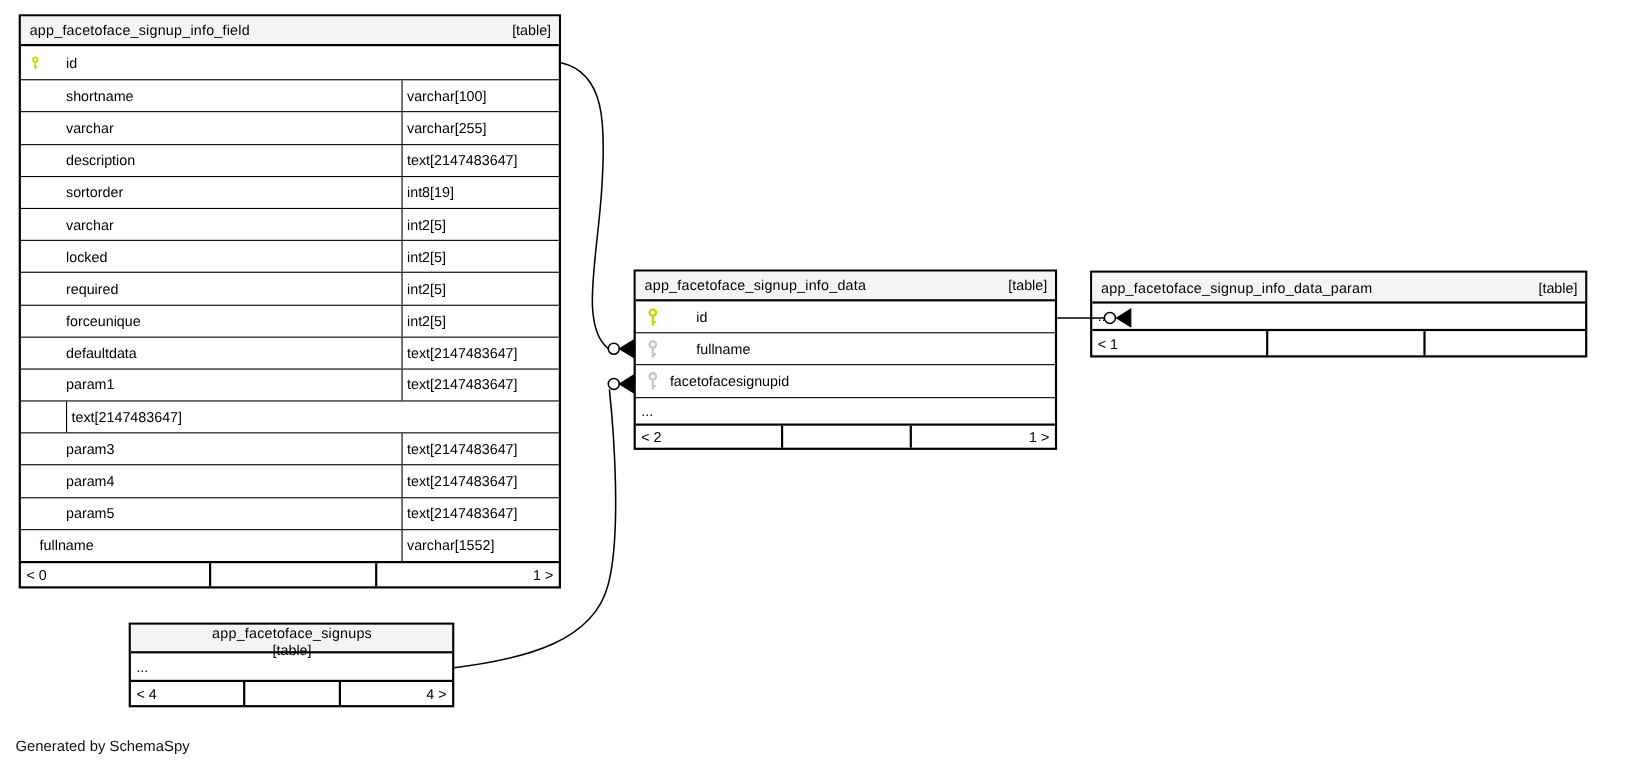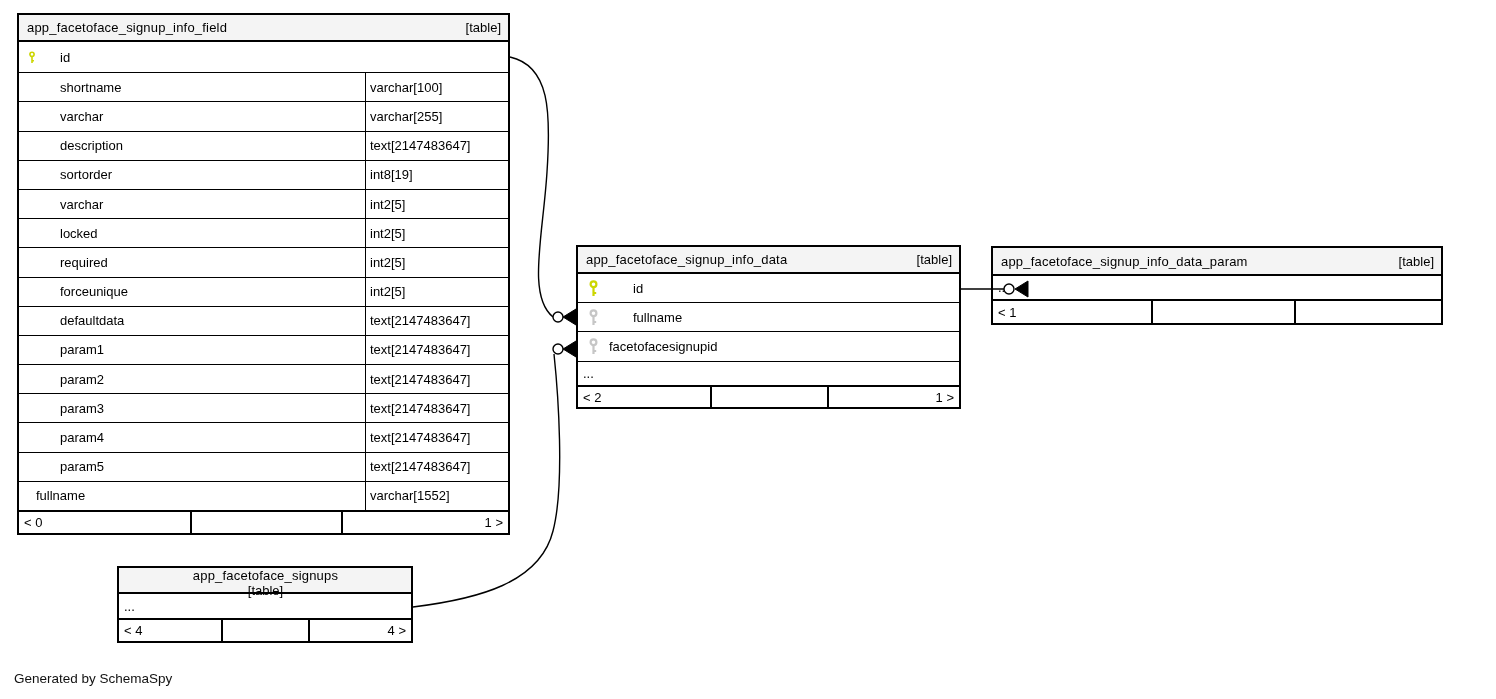--- a/index.html
+++ b/index.html
@@ -134,21 +134,20 @@
           <span class="colname">defaultdata</span>
           <span class="coltype">text[2147483647]</span>
         </div>
         <div class="trow">
           <span class="keycell"></span>
           <span class="colname">param1</span>
           <span class="coltype">text[2147483647]</span>
         </div>
         <div class="trow">
           <span class="keycell"></span>
-          <span class="colname">param2</span>
           <span class="coltype">text[2147483647]</span>
         </div>
         <div class="trow">
           <span class="keycell"></span>
           <span class="colname">param3</span>
           <span class="coltype">text[2147483647]</span>
         </div>
         <div class="trow">
           <span class="keycell"></span>
           <span class="colname">param4</span>

